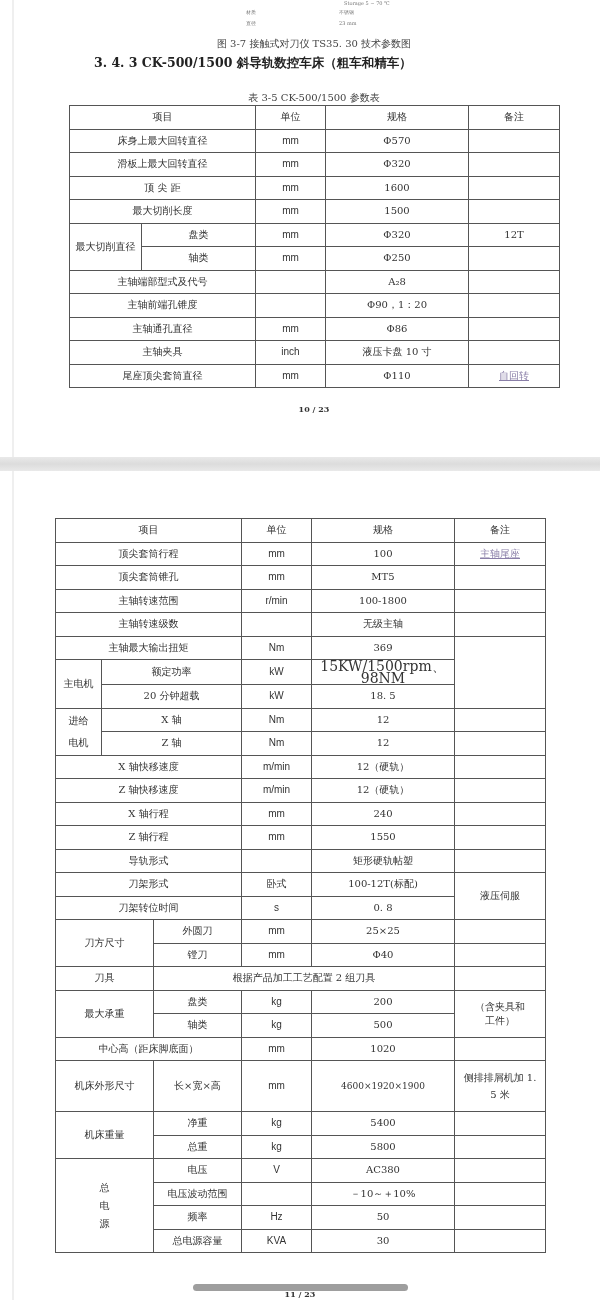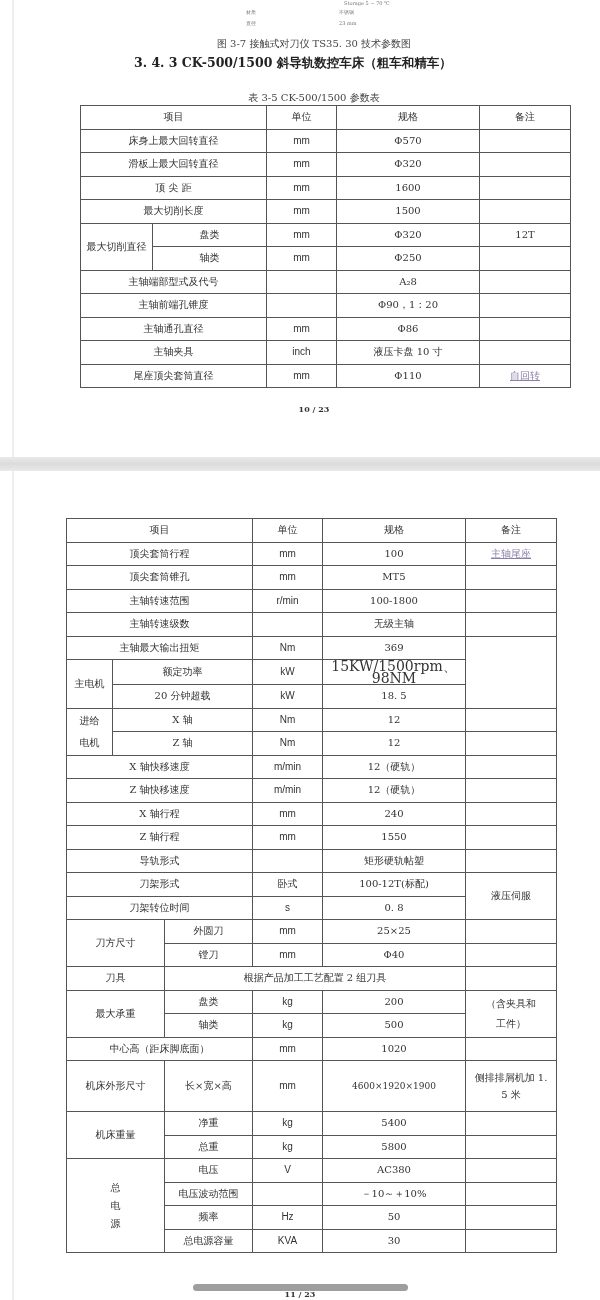--- a/index.html
+++ b/index.html
@@ -19,28 +19,28 @@
   .page-gap {
     position: absolute; left: 0; top: 457px; width: 600px; height: 14px;
     background: linear-gradient(#e9e9e9, #dcdcdc 50%, #e9e9e9);
   }
   .fig-meta { position: absolute; font-size: 5px; color: #777; }
   .fig-caption {
     position: absolute; top: 37px; left: 0; width: 600px; text-align: center;
     font-size: 10px; color: #444;
   }
   .section-heading {
-    position: absolute; top: 55px; left: 80px; font-size: 12.5px; font-weight: bold; color: #222; margin-left: 40px;
+    position: absolute; top: 55px; left: 80px; font-size: 12.5px; font-weight: bold; color: #222;
   }
   .table-caption {
     position: absolute; top: 91px; left: 0; width: 600px; text-align: center; font-size: 10px; color: #444;
   }
   table.spec {
     position: absolute; left: 55px; width: 490px; border-collapse: collapse;
-    table-layout: fixed; font-size: 10px; color: #333; margin-left: 11px;
+    table-layout: fixed; font-size: 10px; color: #333;
   }
   table.spec td {
     border: 1px solid #555; text-align: center; vertical-align: middle;
     height: 22.5px; padding: 0; line-height: 12px;
   }
   table.spec td.sep-light { border-top-color: #aaa; }
   .remark-colored { color: #8a7fa8; text-decoration: underline; }
   .unit { font-family: Liberation Sans, sans-serif; font-size: 10px; }
   #table1 { top: 105px; }
   #table2 { top: 518px; }
@@ -308,21 +308,21 @@
     <td colspan="2">刀具</td>
     <td colspan="3">根据产品加工工艺配置 2 组刀具</td>
     <td class="sep-light"></td>
   </tr>
 
   <tr>
     <td colspan="2" rowspan="2">最大承重</td>
     <td>盘类</td>
     <td class="unit">kg</td>
     <td>200</td>
-    <td rowspan="2" style="padding:0 19px;line-height:20px">（含夹具和工件）</td>
+    <td rowspan="2" style="padding:0 19px;line-height:14px">（含夹具和工件）</td>
   </tr>
 
   <tr>
     <td>轴类</td>
     <td class="unit">kg</td>
     <td>500</td>
   </tr>
 
   <tr>
     <td colspan="3">中心高（距床脚底面）</td>

